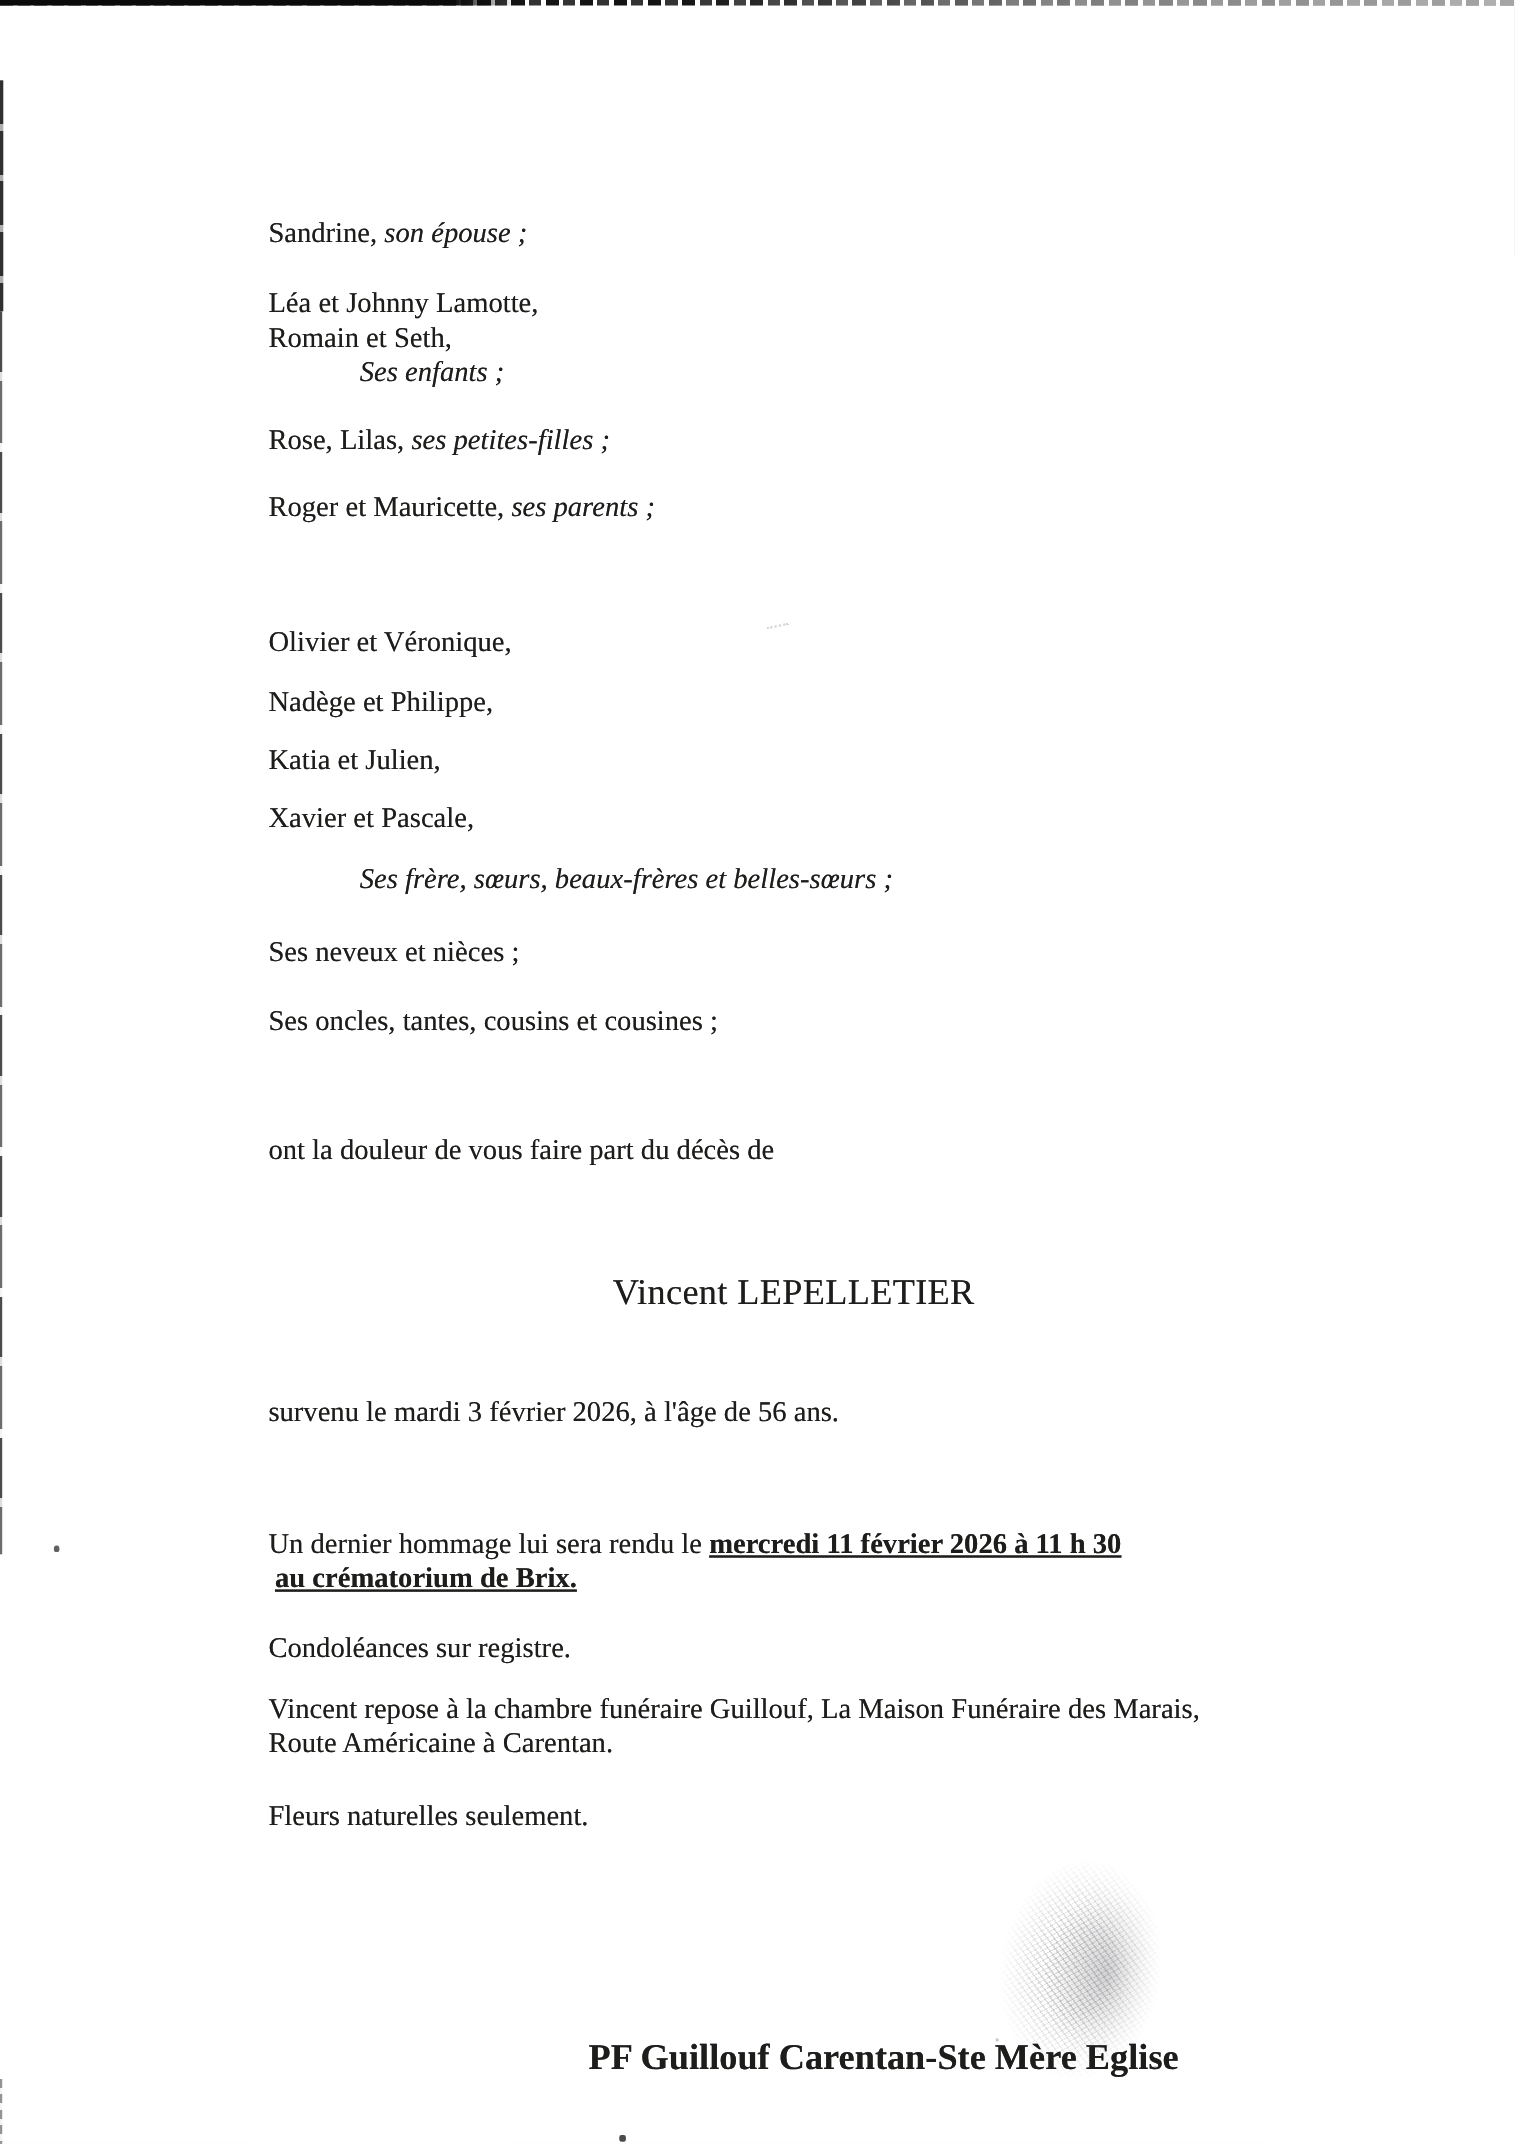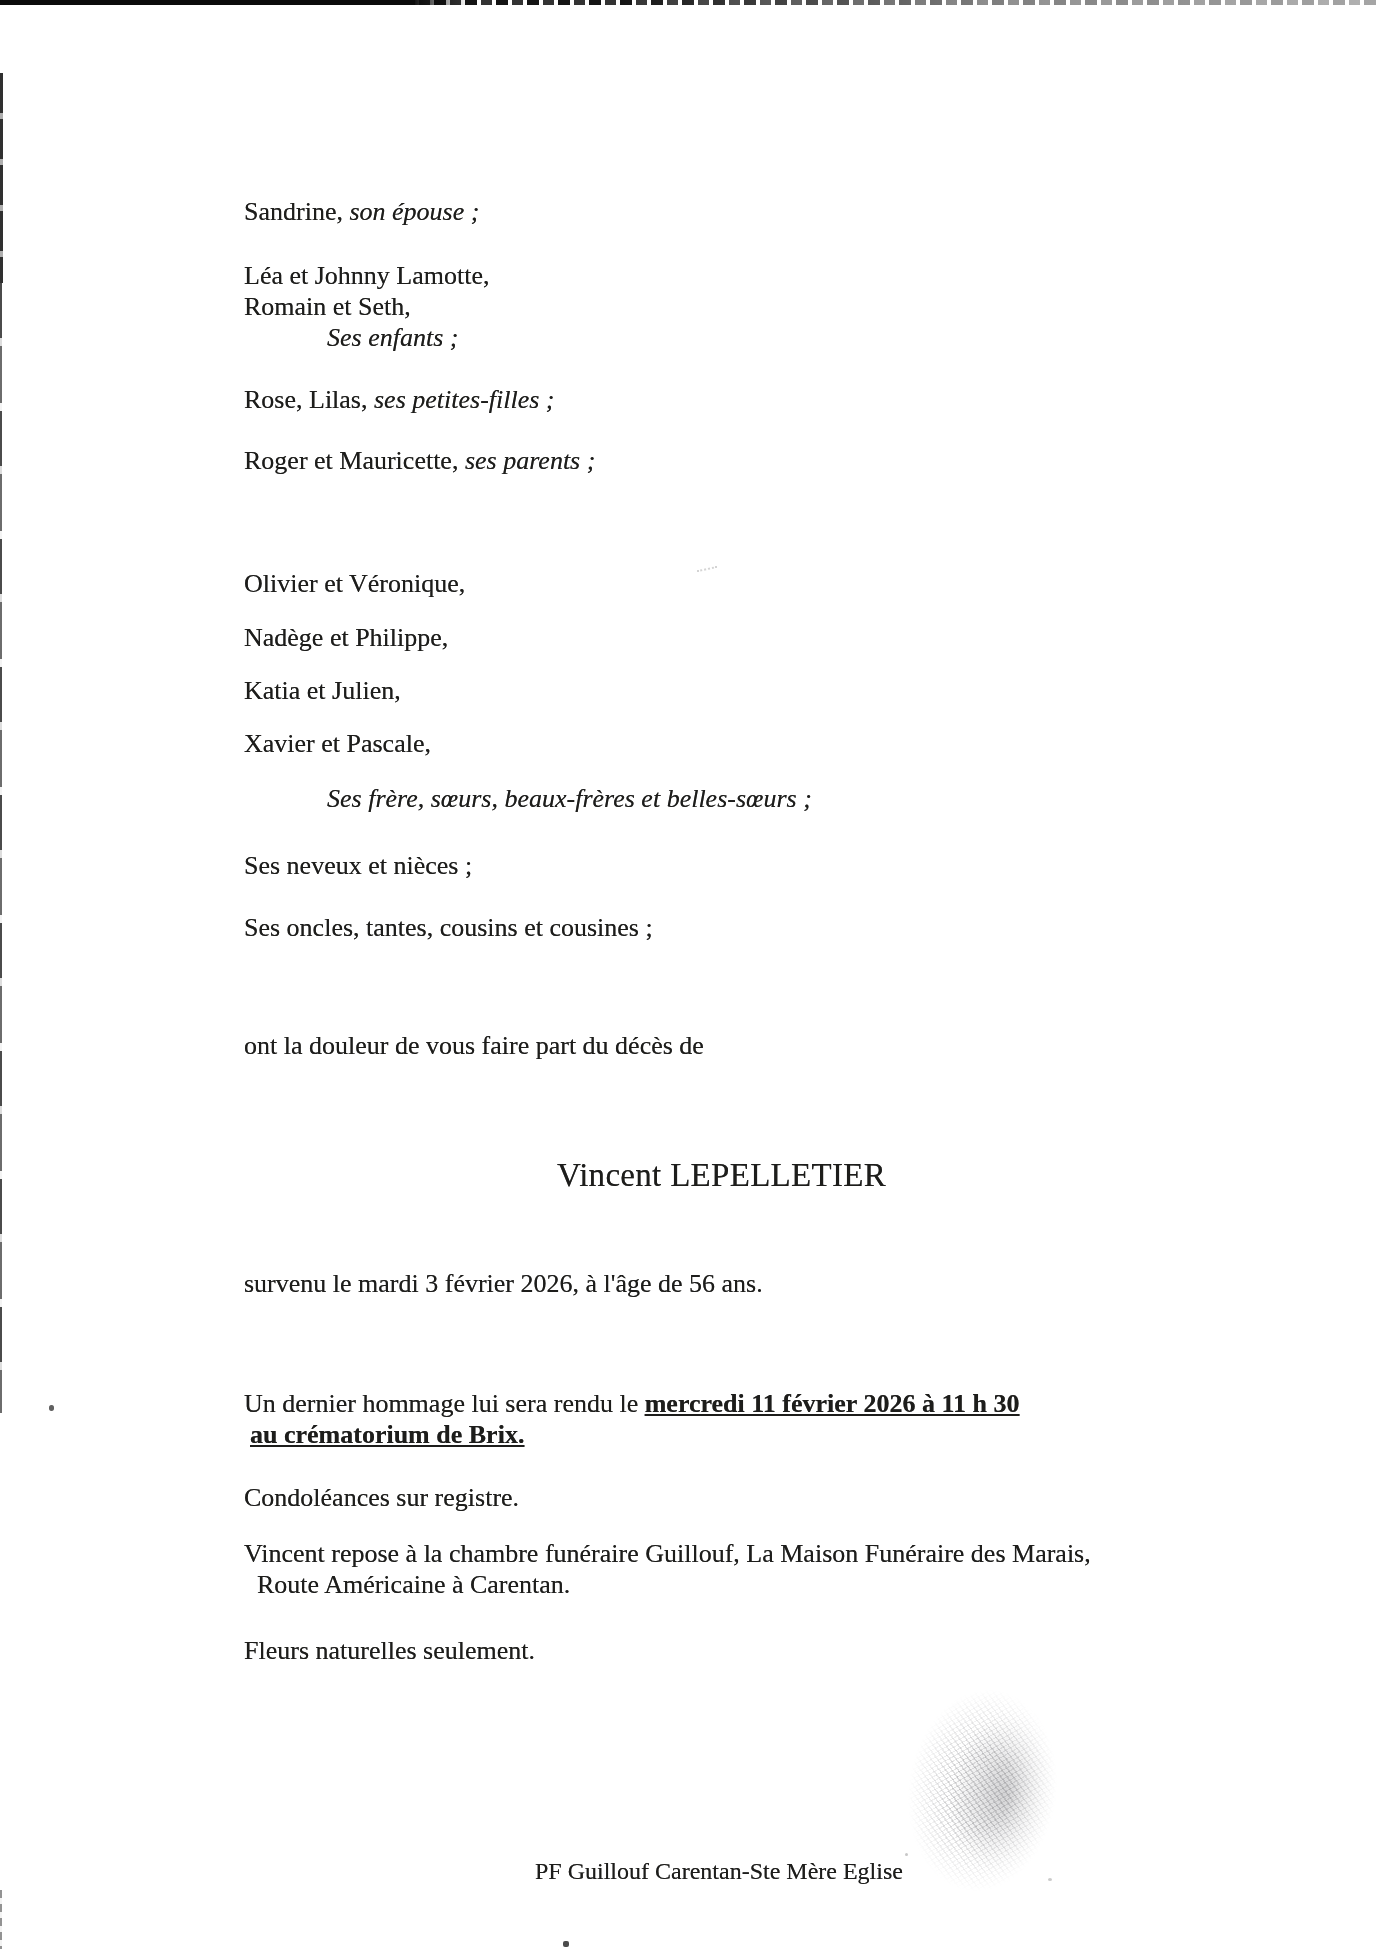--- a/index.html
+++ b/index.html
@@ -14,21 +14,21 @@
     position:absolute;
     font-size:26px;
     line-height:31px;
     color:#1d1d1b;
     white-space:pre;
     text-shadow:0 0 .6px rgba(40,40,40,.75);
   }
   .it{font-style:italic;margin-top:24px;}
   .bd{font-weight:bold;text-decoration:underline;}
   .name{font-size:33px;font-weight:normal;letter-spacing:.3px;}
-  .footer{font-size:24px;}
+  .footer{font-size:33px;font-weight:bold;}
 
   
   .art{position:absolute;}
   .top-band{
     top:0;left:0;width:1377px;height:5px;
     background:
       linear-gradient(90deg, rgba(255,255,255,0) 0 45%, rgba(255,255,255,.45) 72%, rgba(255,255,255,.62) 100%),
       linear-gradient(90deg, #0b0b0b 0 30%, rgba(11,11,11,0) 34%),
       repeating-linear-gradient(90deg, rgba(0,0,0,.92) 0 12px, rgba(0,0,0,0) 12px 16px, rgba(0,0,0,.8) 16px 27px, rgba(0,0,0,0) 27px 31px);
   }
@@ -106,19 +106,19 @@
   <div class="ln name" style="left:557px;top:1160px"><span>Vincent LEPELLETIER</span></div>
 
   <div class="ln" style="left:244px;top:1268px"><span>survenu le mardi 3 février 2026, à l'âge de 56 ans.</span></div>
 
   <div class="ln" style="left:244px;top:1388px"><span>Un dernier hommage lui sera rendu le </span><span class="bd">mercredi 11 février 2026 à 11 h 30</span></div>
   <div class="ln" style="left:250px;top:1419px"><span class="bd">au crématorium de Brix.</span></div>
 
   <div class="ln" style="left:244px;top:1482px"><span>Condoléances sur registre.</span></div>
 
   <div class="ln" style="left:244px;top:1538px"><span>Vincent repose à la chambre funéraire Guillouf, La Maison Funéraire des Marais,</span></div>
-  <div class="ln" style="left:257px;top:1569px"><span>Route Américaine à Carentan.</span></div>
+  <div class="ln" style="left:244px;top:1569px"><span>Route Américaine à Carentan.</span></div>
 
   <div class="ln" style="left:244px;top:1635px"><span>Fleurs naturelles seulement.</span></div>
 
   <div class="ln footer" style="left:535px;top:1856px"><span>PF Guillouf Carentan-Ste Mère Eglise</span></div>
 
 </div>
 
 </body></html>

